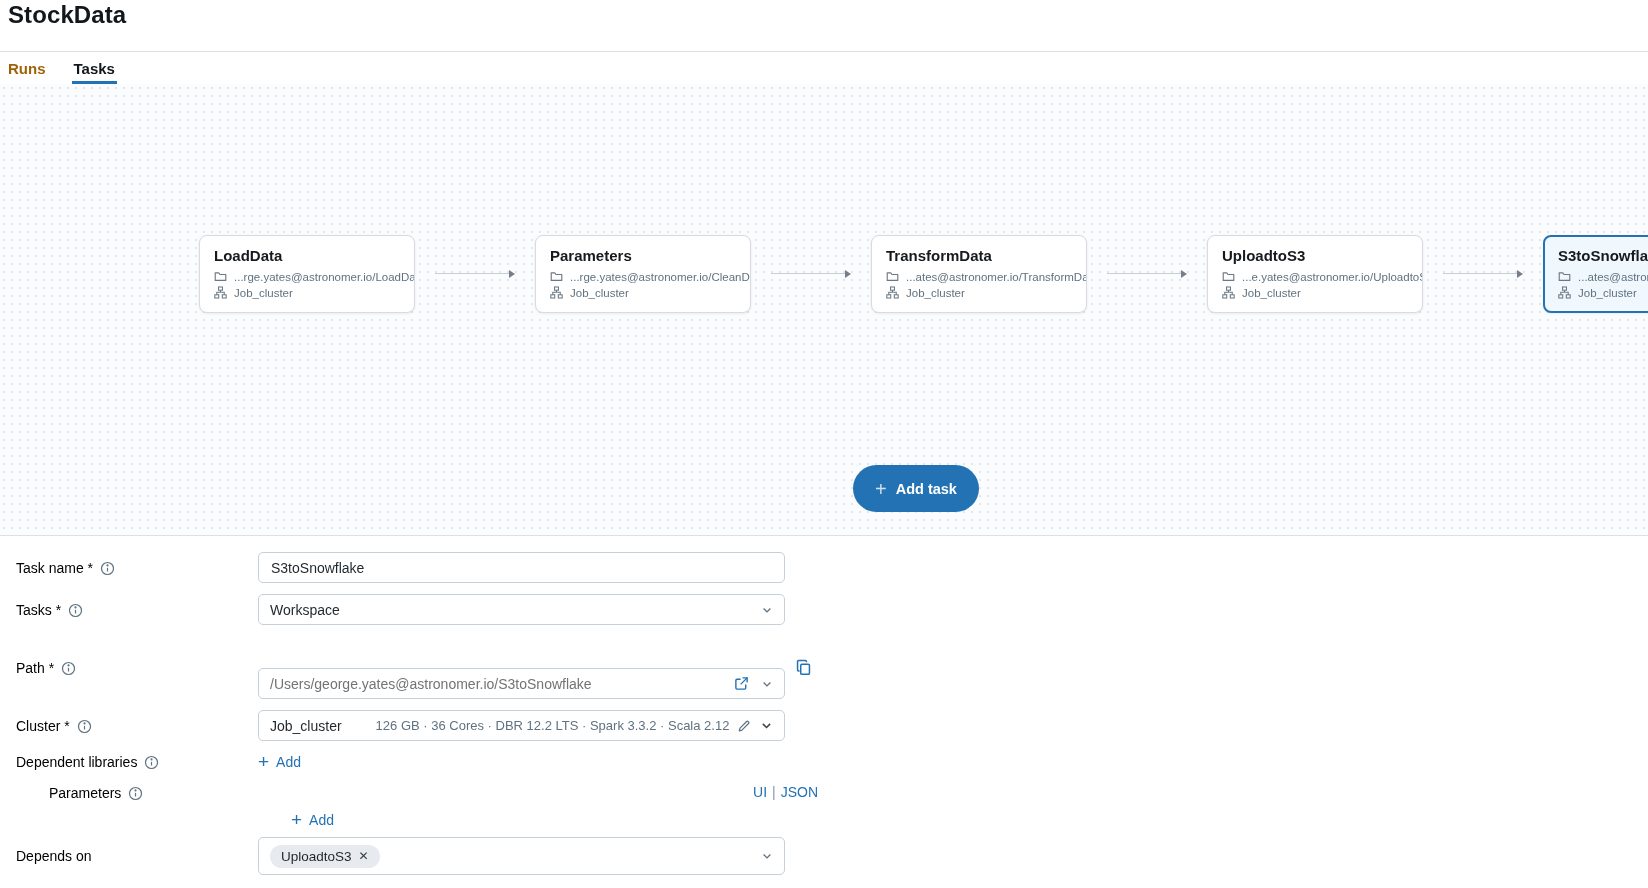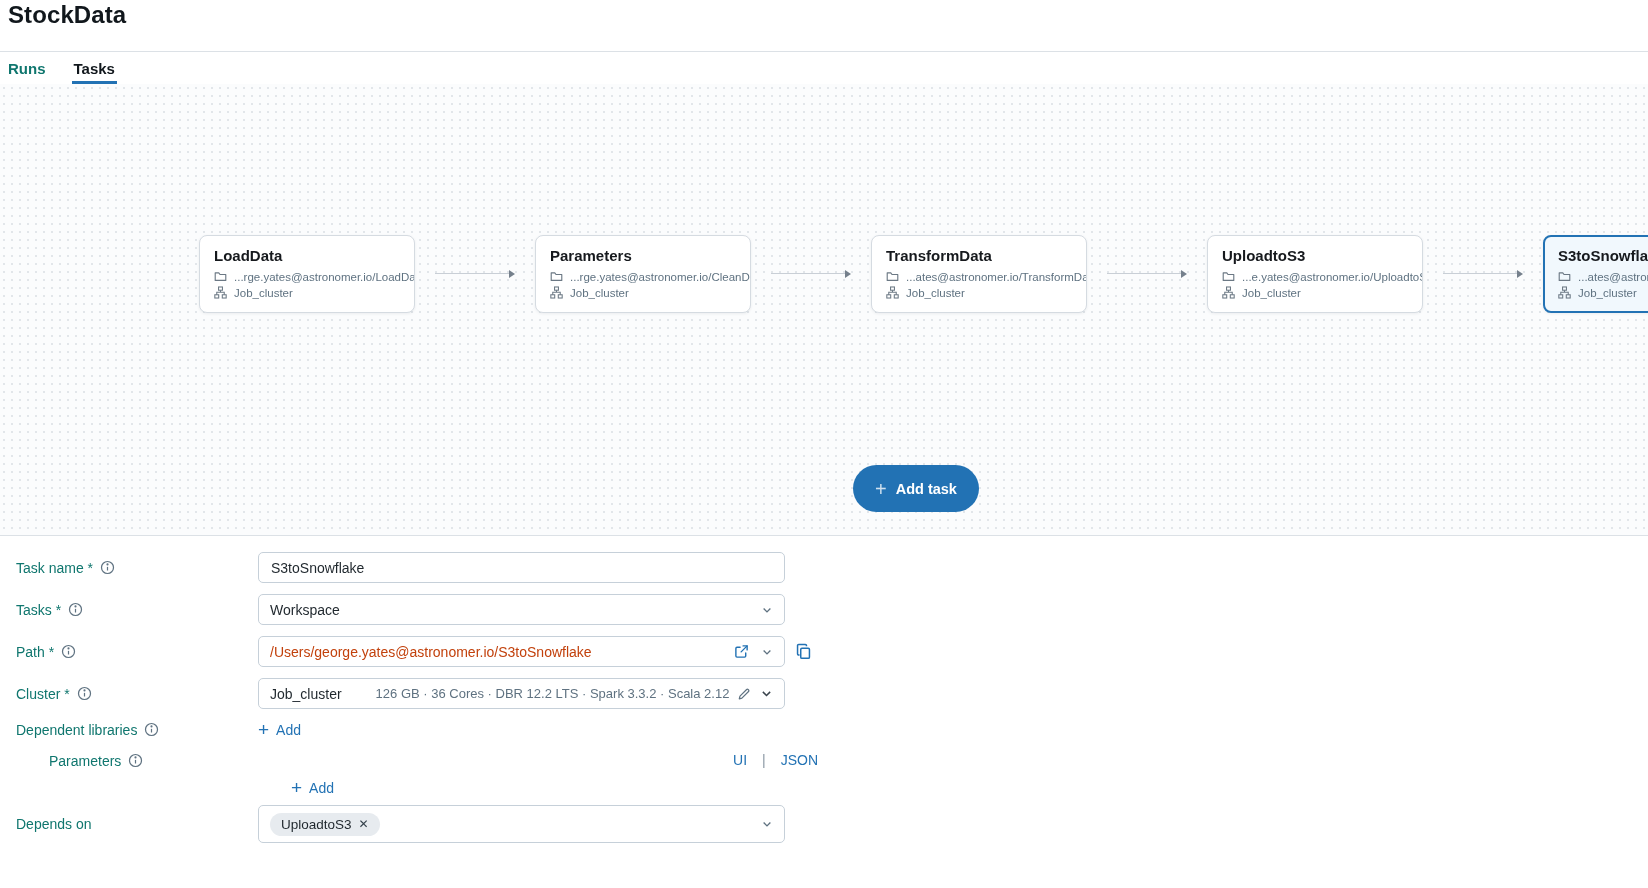--- a/index.html
+++ b/index.html
@@ -7,21 +7,21 @@
     font-family:"Liberation Sans", sans-serif; color:#1F272D; }
   .page { position:relative; width:1648px; height:888px; }
 
   
   .header { position:absolute; top:0; left:0; right:0; height:52px; border-bottom:1px solid #DCE1E6; }
   .page-title { padding:1px 0 0 8px; font-size:24px; font-weight:700; color:#11171C; letter-spacing:.1px; }
 
   
   .tabs { position:absolute; top:52px; left:0; right:0; height:32px; display:flex; gap:28px; padding-left:8px; }
   .tab { position:relative; display:flex; align-items:center; font-size:15px; font-weight:600;
-    color:#0f766e; cursor:pointer; }
+    color:#a16207; cursor:pointer; }
   .tab.active { color:#11171C; }
   .tab.active::after { content:""; position:absolute; left:-2px; right:-2px; bottom:0; height:3px; background:#2272B4; }
 
   
   .canvas { position:absolute; top:84px; left:0; right:0; height:452px;
     background-color:#FBFCFD;
     background-image:radial-gradient(circle, #E2E6EA 1px, transparent 1.3px);
     background-size:8px 8px;
     border-bottom:1px solid #DCE1E6; }
   .dag-row { position:absolute; left:199px; top:151px; display:flex; align-items:flex-start;gap:20px; }
@@ -39,41 +39,41 @@
 
   .add-task-btn { position:absolute; left:853px; top:381px; height:47px; padding:0 22px;
     border:none; border-radius:24px; background:#2272B4; color:#fff; font-size:14.5px; font-weight:600;
     font-family:"Liberation Sans", sans-serif; display:flex; align-items:center; gap:9px; cursor:pointer; }
   .add-task-btn .plus { font-size:20px; font-weight:400; color:rgba(255,255,255,.78); line-height:1; }
 
   
   .form { position:absolute; top:537px; left:0; right:0; padding:15px 0 0 16px; }
   .form-row { display:flex; align-items:center; margin-bottom:11px; }
   .form-row.top-align { align-items:flex-start;margin-left:33px; }
-  .form-label { width:242px; display:flex; align-items:flex-start; gap:7px; font-size:14px; color:#0f766e; }
+  .form-label { width:242px; display:flex; align-items:flex-end; gap:7px; font-size:14px; color:#000000; }
   .field { width:527px; }
   .text-input { width:527px; height:31px; border:1px solid #C6D0D9; border-radius:5px; background:#fff;
     padding:0 12px; font-size:14px; color:#1F272D; font-family:"Liberation Sans", sans-serif; outline:none; }
   .select { width:527px; height:31px; border:1px solid #C6D0D9; border-radius:5px; background:#fff;
     display:flex; align-items:center; padding:0 11px; font-size:14px; color:#1F272D; cursor:pointer; }
   .select .chev { margin-left:auto; display:flex; align-items:center; }
   .path-wrap { display:flex; align-items:center; gap:10px; }
   .path-combo { width:527px; height:31px; border:1px solid #C6D0D9; border-radius:5px; background:#fff;
-    display:flex; align-items:center; padding:0 11px; font-size:14px; color:#c2410c; }
+    display:flex; align-items:center; padding:0 11px; font-size:14px; color:#737373;margin-top:32px; }
   .path-combo .val { flex:1; white-space:nowrap; overflow:hidden; }
   .path-combo .ico { display:flex; align-items:center; margin-left:12px; cursor:pointer; }
   .cluster-select { width:527px; height:31px; border:1px solid #C6D0D9; border-radius:5px; background:#fff;
     display:flex; align-items:center; padding:0 11px; cursor:pointer; }
   .cluster-name { font-size:14px; color:#1F272D; }
   .cluster-details { font-size:13px; color:#5F7281; margin-left:34px; white-space:nowrap; }
   .cluster-select .pencil { margin-left:8px; display:flex; align-items:center; cursor:pointer; }
   .cluster-select .chev { margin-left:auto; display:flex; align-items:center; }
   .add-link { display:inline-flex; align-items:center; gap:7px; color:#2272B4; font-size:14px; cursor:pointer; }
   .add-link .plus { font-size:19px; font-weight:400; line-height:1; }
-  .params-field .switch-line { display:flex; justify-content:flex-end; align-items:center; gap:15px;
+  .params-field .switch-line { display:flex; justify-content:flex-end; align-items:center; gap:5px;
     font-size:14px; height:18px; margin-bottom:9px; }
   .switch-line .lnk { color:#2272B4; cursor:pointer; }
   .switch-line .sep { color:#8A97A3; }
   .multiselect { width:527px; min-height:38px; border:1px solid #C6D0D9; border-radius:5px; background:#fff;
     display:flex; align-items:center; padding:4px 11px; cursor:pointer; }
   .chip { display:inline-flex; align-items:center; gap:7px; background:#E7EBEF; border-radius:13px;
     padding:4px 11px; font-size:13.5px; color:#1F272D; }
   .chip .x { font-size:12px; color:#33404A; cursor:pointer; line-height:1; }
   .multiselect .chev { margin-left:auto; display:flex; align-items:center; }
 </style>

